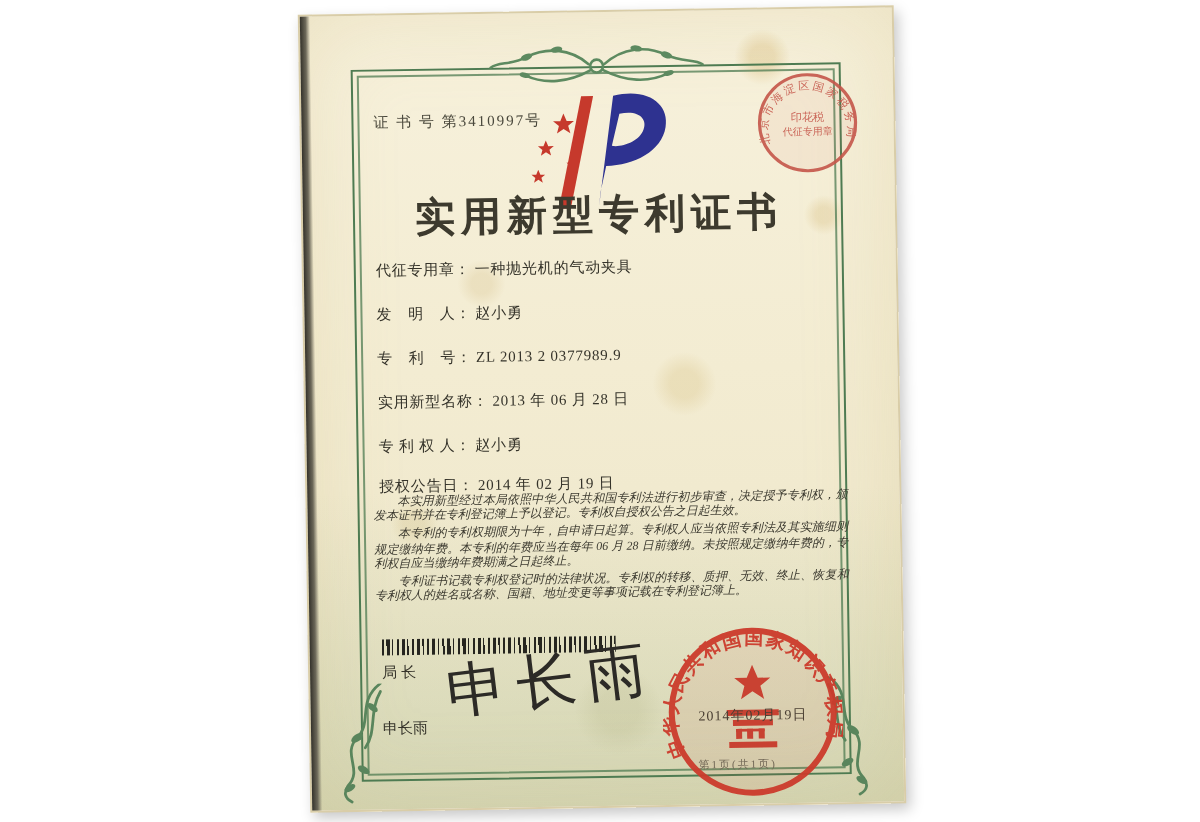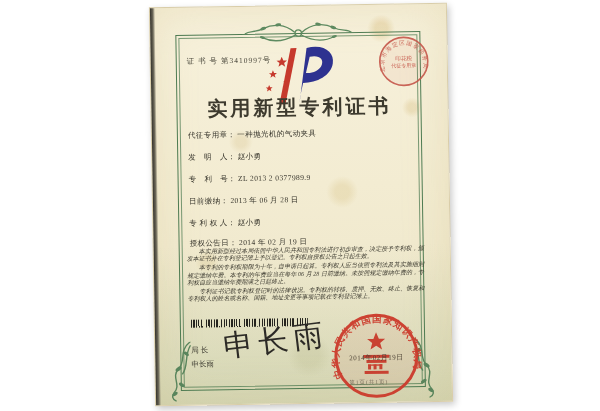--- a/index.html
+++ b/index.html
@@ -34,21 +34,21 @@
   .tax-stamp{position:absolute;left:226px;top:30px;width:54px;height:54px;opacity:.9;}
   .fields{position:absolute;left:0;top:0;}
   .frow{position:absolute;left:36px;white-space:nowrap;font-size:7.5px;color:#35332a;letter-spacing:.4px;}
   .frow .val{margin-left:2px;}
   .body-text{position:absolute;left:33px;top:241px;width:237px;font-size:6px;line-height:1.2;
          color:#3c3a30;text-align:justify;font-style:italic;}
   .body-text p{margin:0 0 2px 0;text-indent:2em;}
   .barcode{position:absolute;left:36px;top:312px;width:117px;height:8px;
          background:repeating-linear-gradient(90deg,#26251f 0 1px,transparent 1px 2.4px,
            #26251f 2.4px 4px,transparent 4px 5.2px,#26251f 5.2px 5.8px,transparent 5.8px 7.6px);}
-  .director-label{position:absolute;left:36px;top:338px;font-size:7.5px;color:#35332a;letter-spacing:2px;}
+  .director-label{position:absolute;left:36px;top:324px;font-size:7.5px;color:#35332a;letter-spacing:2px;}
   .director-name{position:absolute;left:36px;top:352px;font-size:7.5px;color:#35332a;}
   .signature{position:absolute;left:68px;top:314px;font-size:30px;color:#2c2a26;
          letter-spacing:5px;transform:rotate(-6deg);white-space:nowrap;}
   .seal{position:absolute;left:176px;top:306px;width:90px;height:90px;z-index:2;opacity:.95;}
   .seal-date{position:absolute;left:176px;top:348px;width:90px;text-align:center;
          font-size:7px;color:#4a3f33;z-index:3;letter-spacing:.5px;}
   .footer{position:absolute;left:140px;top:374px;width:146px;text-align:center;
          font-size:5.5px;color:#6c6c5a;letter-spacing:1px;}
 </style>
 </head>
@@ -137,21 +137,21 @@
       <div class="frow" style="top:123px">
         <span>代征专用章：</span><span class="val">一种抛光机的气动夹具</span>
       </div>
       <div class="frow" style="top:145px">
         <span>发　明　人：</span><span class="val">赵小勇</span>
       </div>
       <div class="frow" style="top:167px">
         <span>专　利　号：</span><span class="val">ZL 2013 2 0377989.9</span>
       </div>
       <div class="frow" style="top:189px">
-        <span>日前缴纳：</span><span class="val">2013 年 06 月 28 日</span>
+        <span>实用新型名称：</span><span class="val">2013 年 06 月 28 日</span>
       </div>
       <div class="frow" style="top:211px">
         <span>专 利 权 人：</span><span class="val">赵小勇</span>
       </div>
       <div class="frow" style="top:231px">
         <span>授权公告日：</span><span class="val">2014 年 02 月 19 日</span>
       </div>
     </div>
 
     <div class="body-text">

